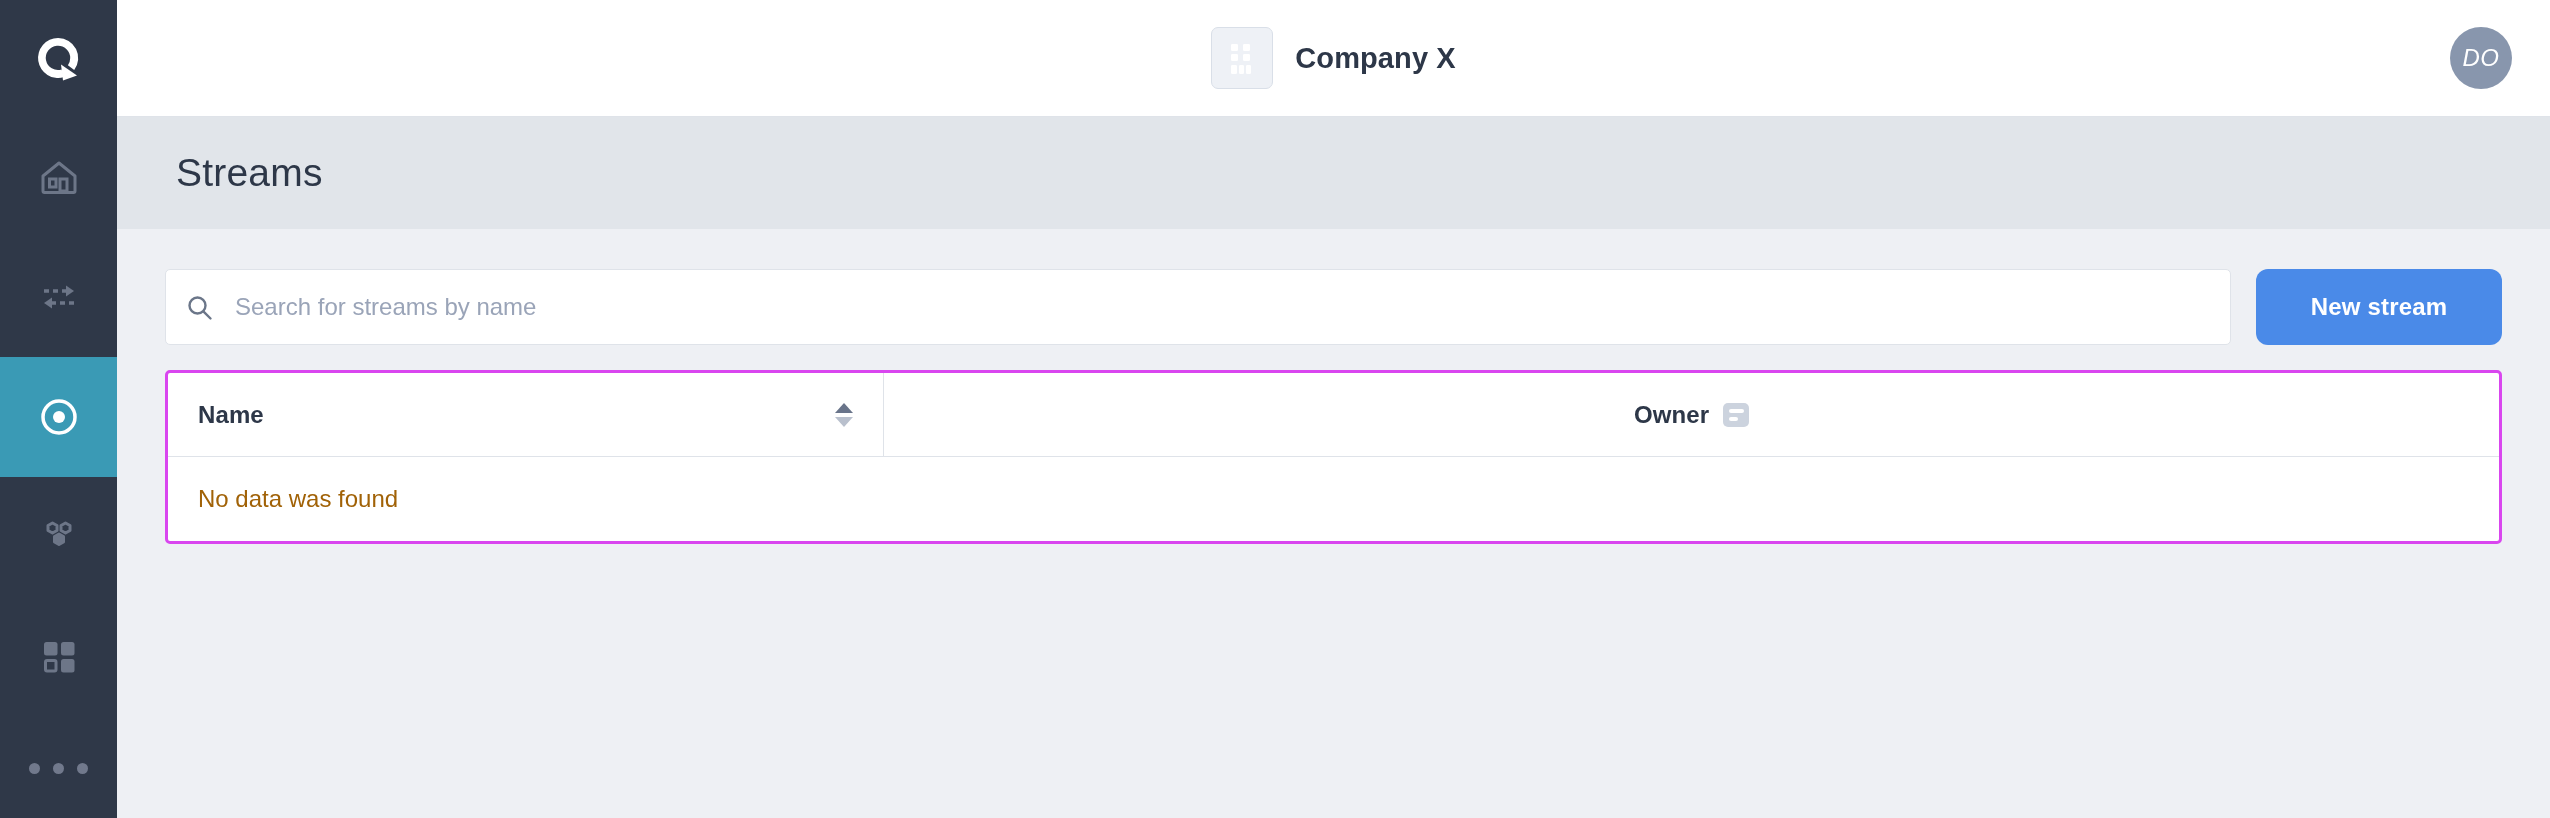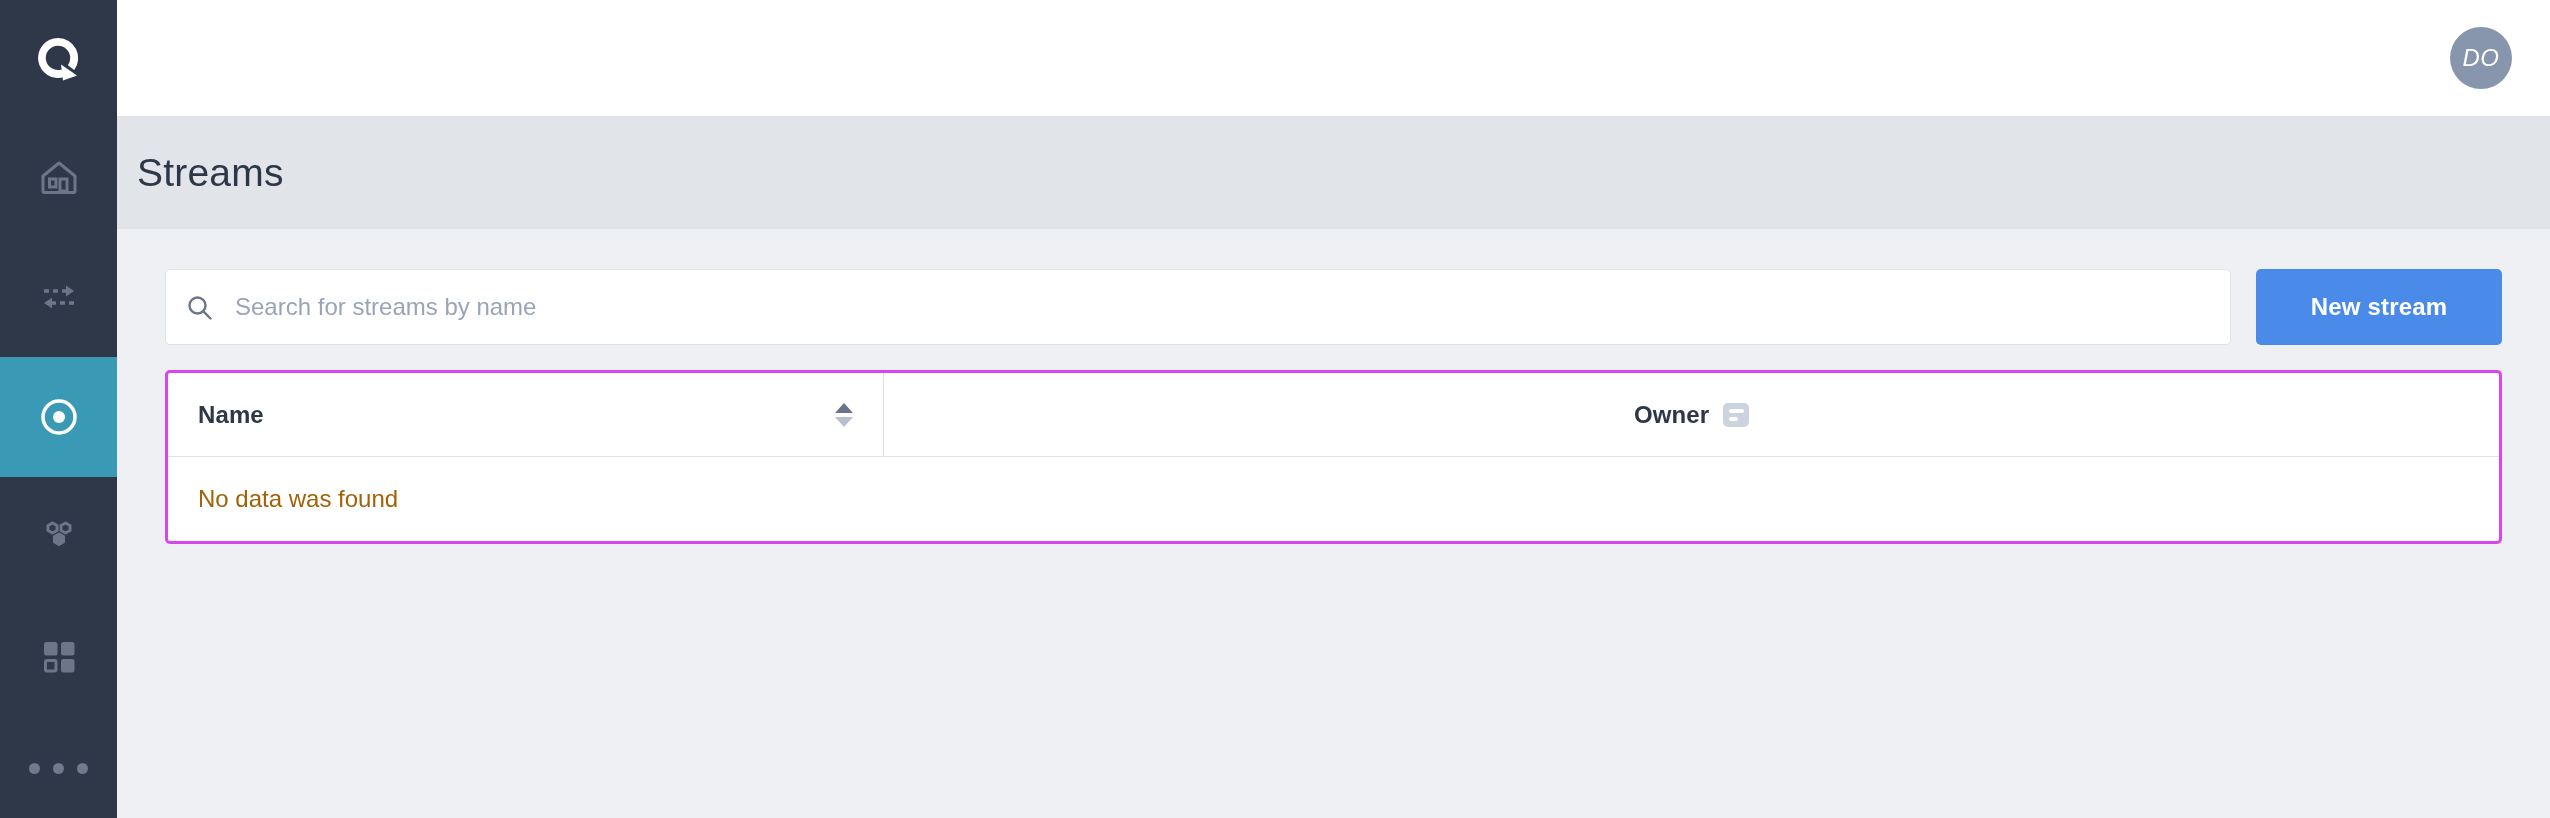--- a/index.html
+++ b/index.html
@@ -138,21 +138,21 @@
     font-style: italic;
   }
 
   
   .page-banner {
     height: 112px;
     min-height: 112px;
     background: #e1e5ea;
     display: flex;
     align-items: center;
-    padding: 0 20px;
+    padding: 0 59px;
   }
   .page-title {
     font-size: 39px;
     color: #2d3748;
     font-weight: normal;
     letter-spacing: .2px;
   }
 
   
   .content {
@@ -189,21 +189,21 @@
     background: transparent;
     min-width: 0;
   }
   .search-input::placeholder { color: #9aa4b8; }
 
   .btn-primary {
     width: 246px;
     height: 76px;
     background: #4a8ae8;
     border: none;
-    border-radius: 5px;
+    border-radius: 12px;
     color: #ffffff;
     font-family: "Liberation Sans", sans-serif;
     font-size: 24px;
     font-weight: bold;
     cursor: pointer;
     letter-spacing: .2px;
   }
 
   
   .table-card {
@@ -347,20 +347,34 @@
         <i></i>
           <i></i>
           <i></i>
       </span>
     </div>
   </nav>
 
   <div class="pane">
 
     <header class="topbar">
+      <div class="org">
+        <div class="org-icon">
+          <svg width="36" height="38" viewBox="0 0 36 38">
+            <rect x="7" y="5" width="7" height="7" rx="1.2" fill="#ffffff"></rect>
+            <rect x="19" y="5" width="7" height="7" rx="1.2" fill="#ffffff"></rect>
+            <rect x="7" y="15" width="7" height="7" rx="1.2" fill="#ffffff"></rect>
+            <rect x="19" y="15" width="7" height="7" rx="1.2" fill="#ffffff"></rect>
+            <rect x="7" y="26" width="6" height="9" rx="1.2" fill="#ffffff"></rect>
+            <rect x="15" y="26" width="5" height="9" rx="1.2" fill="#ffffff"></rect>
+            <rect x="22" y="26" width="5" height="9" rx="1.2" fill="#ffffff"></rect>
+          </svg>
+        </div>
+        <div class="org-name">Company X</div>
+      </div>
       <div class="avatar">DO</div>
     </header>
 
     <div class="page-banner">
       <h1 class="page-title">Streams</h1>
     </div>
 
     <main class="content">
 
       <div class="toolbar">

